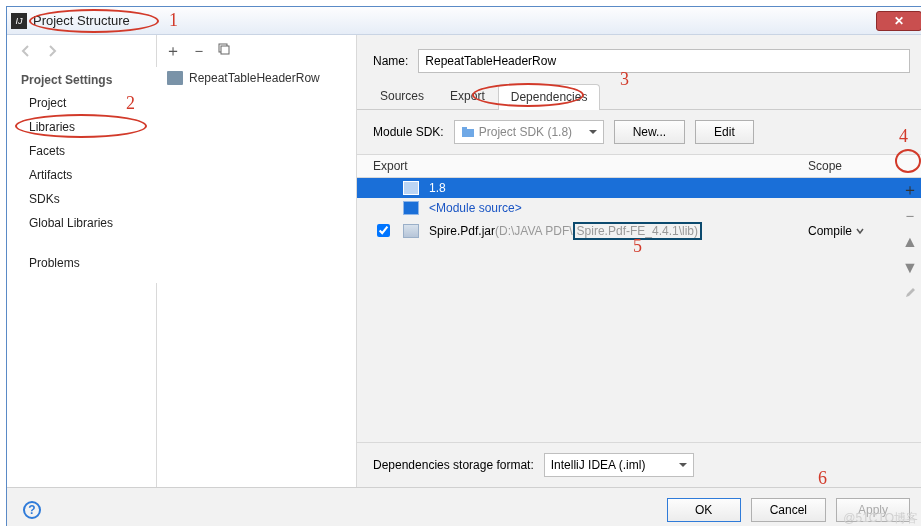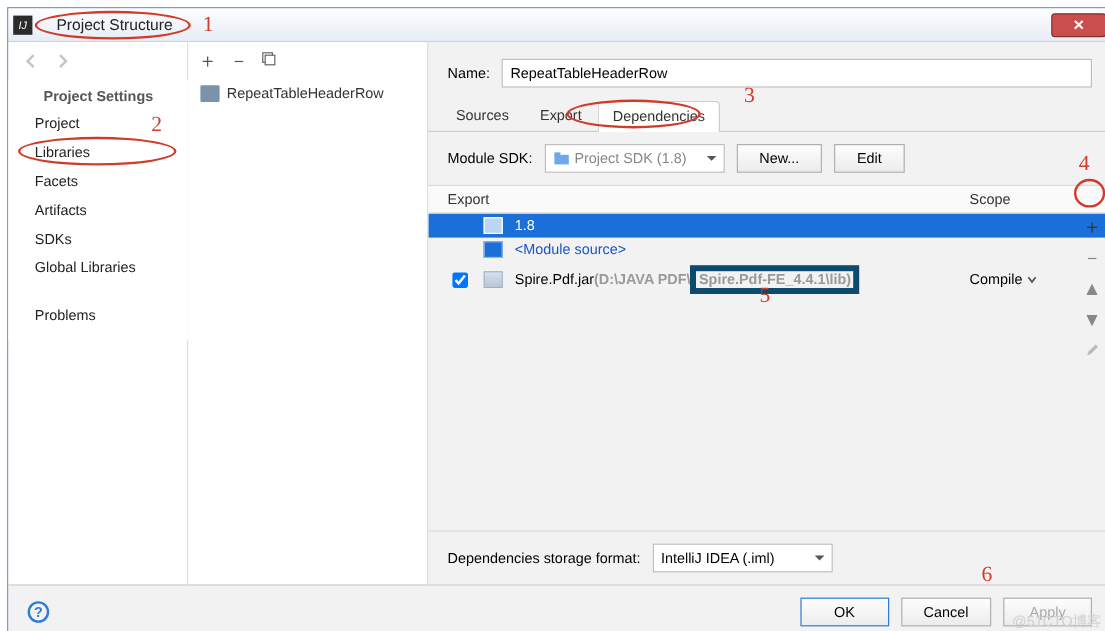--- a/index.html
+++ b/index.html
@@ -1,25 +1,25 @@
 <!DOCTYPE html>
 <html><head>
 <meta charset="utf-8">
 <style>
   * { box-sizing: border-box; font-family: "Segoe UI", Arial, sans-serif; font-size: 12px; }
   body { margin:0; padding:6px; background:#fff; }
   .window { width:921px; height:526px; border:1px solid #5a8ac6; background:#f2f2f2; position:relative; display:flex; flex-direction:column; }
   .titlebar { height:28px; background:linear-gradient(#fdfdfe,#e6edf7); display:flex; align-items:center; padding:0 4px; border-bottom:1px solid #c9d4e4; position:relative; }
-  .titlebar .icon { width:16px; height:16px; background:#2b2b2b; color:#fff; font-size:9px; display:flex; align-items:center; justify-content:center; margin-right:20px;font-style:italic;}
+  .titlebar .icon { width:16px; height:16px; background:#2b2b2b; color:#fff; font-size:9px; display:flex; align-items:center; justify-content:center; margin-right:6px;font-style:italic;}
   .titlebar .title { flex:1; font-size:13px; color:#222; }
   .titlebar .close { width:46px; height:20px; background:#c94f4f; border:1px solid #8e2b2b; border-radius:3px; color:#fff; display:flex; align-items:center; justify-content:center; font-weight:bold; }
   .toolbar-row { height:32px; display:flex; align-items:center; padding:0 8px; gap:4px; }
   .nav-btn { width:22px; height:22px; display:flex; align-items:center; justify-content:center; color:#bbb; border-radius:3px; }
   .sidebar { width:150px; border-right:1px solid #d9d9d9; background:#fff; padding:8px 0; }
-  .side-head { font-weight:bold; color:#555; padding:6px 14px 4px;text-align:center; }
+  .side-head { font-weight:bold; color:#555; padding:6px 14px 4px; }
   .side-item { padding:5px 22px; color:#222; cursor:pointer; }
   .side-item.sel { background:#3874d0; color:#fff; border-radius:0; }
   .modlist { width:200px; border-right:1px solid #d9d9d9; background:#fff; }
   .mod-toolbar { height:32px; display:flex; align-items:center; gap:10px; padding:0 8px; color:#555; }
   .mod-toolbar span { font-size:16px; color:#555; cursor:pointer; }
   .mod-item { padding:4px 10px; display:flex; align-items:center; gap:6px; color:#333; }
   .mod-icon { width:16px; height:14px; background:#7a93a8; border-radius:1px; }
   .main { flex:1; display:flex; flex-direction:column; position:relative; }
   .name-row { display:flex; align-items:center; padding:14px 16px 8px; gap:10px; }
   .name-row input { flex:1; height:24px; border:1px solid #bfbfbf; padding:0 6px; background:#fff; }
@@ -37,21 +37,21 @@
   .dep-row { display:flex; align-items:center; padding:3px 32px 3px 16px; gap:10px; }
   .dep-row.sel { background:#1a6fd8; color:#fff; }
   .dep-row .chk { width:20px; text-align:center; }
   .dep-row .ico { width:16px; height:14px; }
   .dep-row .txt { flex:1; display:flex; gap:0; align-items:center; white-space:nowrap; }
   .dep-row .scope { width:86px; }
   .folder-ico { background:#1a6fd8; border:1px solid #8fb6e8; }
   .dep-row.sel .folder-ico { background:#bcd5f4; border-color:#fff; }
   .jar-ico { background:linear-gradient(#d7e1ec,#b6c5d8); border:1px solid #9aafc8; }
   .msrc { color:#1a55c4; }
-  .muted { color:#999;font-weight:bold; }
+  .muted { color:#999; }
   .side-tools { position:absolute; right:6px; top:0; bottom:0; width:20px; display:flex; flex-direction:column; align-items:center; gap:10px; padding-top:4px; color:#888; }
   .side-tools span { cursor:pointer; font-size:16px; line-height:1; }
   .storage-row { display:flex; align-items:center; gap:10px; padding:10px 16px; border-top:1px solid #d9d9d9; }
   .footer { height:44px; border-top:1px solid #d0d0d0; display:flex; align-items:center; justify-content:flex-end; padding:0 16px; gap:10px; background:#f2f2f2; }
   .footer .help { margin-right:auto; width:18px; height:18px; border-radius:50%; border:2px solid #2f7bd9; color:#2f7bd9; display:flex; align-items:center; justify-content:center; font-weight:bold; }
   .footer .btn.primary { border-color:#2f7bd9; }
   .footer .btn.disabled { color:#aaa;text-align:center; }
   
   .anno { position:absolute; color:#d23a2a; font-size:18px; font-family:"Times New Roman",serif; pointer-events:none; }
   .ring { position:absolute; border:2px solid #d23a2a; border-radius:50%; pointer-events:none; }
@@ -159,21 +159,21 @@
           <span class="ico folder-ico"></span>
           <span class="txt msrc">&lt;Module source&gt;</span>
           <span class="scope"></span>
         </div>
         <div class="dep-row">
           <span class="chk"><input type="checkbox" checked="" style=""></span>
           <span class="ico jar-ico"></span>
           <span class="txt">
             <span>Spire.Pdf.jar </span>
             <span class="muted">(D:\JAVA PDF\</span>
-            <span class="muted" style="border:5px solid #0c4a6e; padding:0 2px;">Spire.Pdf-FE_4.4.1\lib)</span>
+            <span class="muted" style="border:2px solid #0c4a6e; padding:0 2px;">Spire.Pdf-FE_4.4.1\lib)</span>
           </span>
           <span class="scope" style="display:flex;align-items:center;gap:4px;">
             <span>Compile</span>
             <svg width="8" height="8" viewBox="0 0 8 8">
                 <path d="M1 2 L4 6 L7 2" fill="none" stroke="#555" stroke-width="1.5"></path>
               </svg>
           </span>
         </div>
 
         <div class="side-tools">

